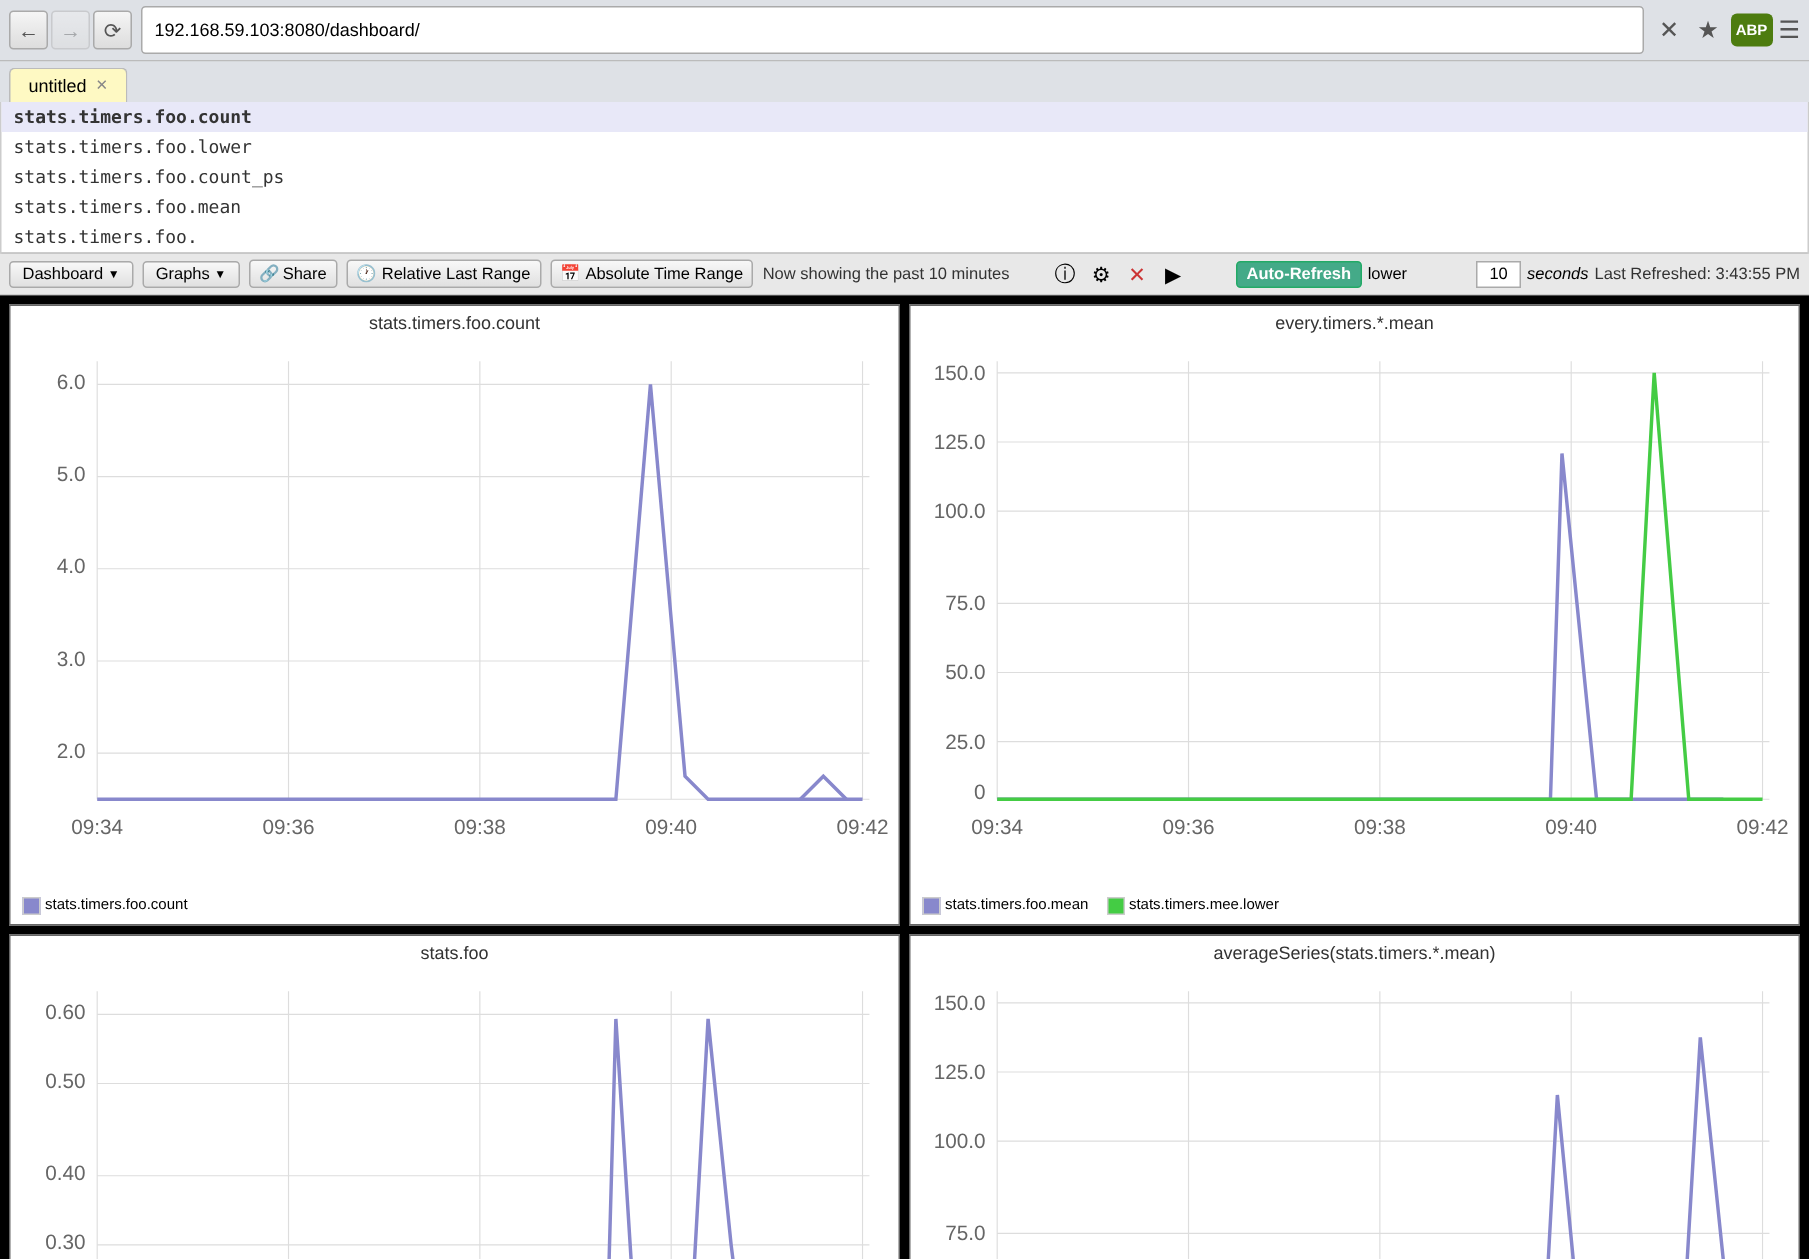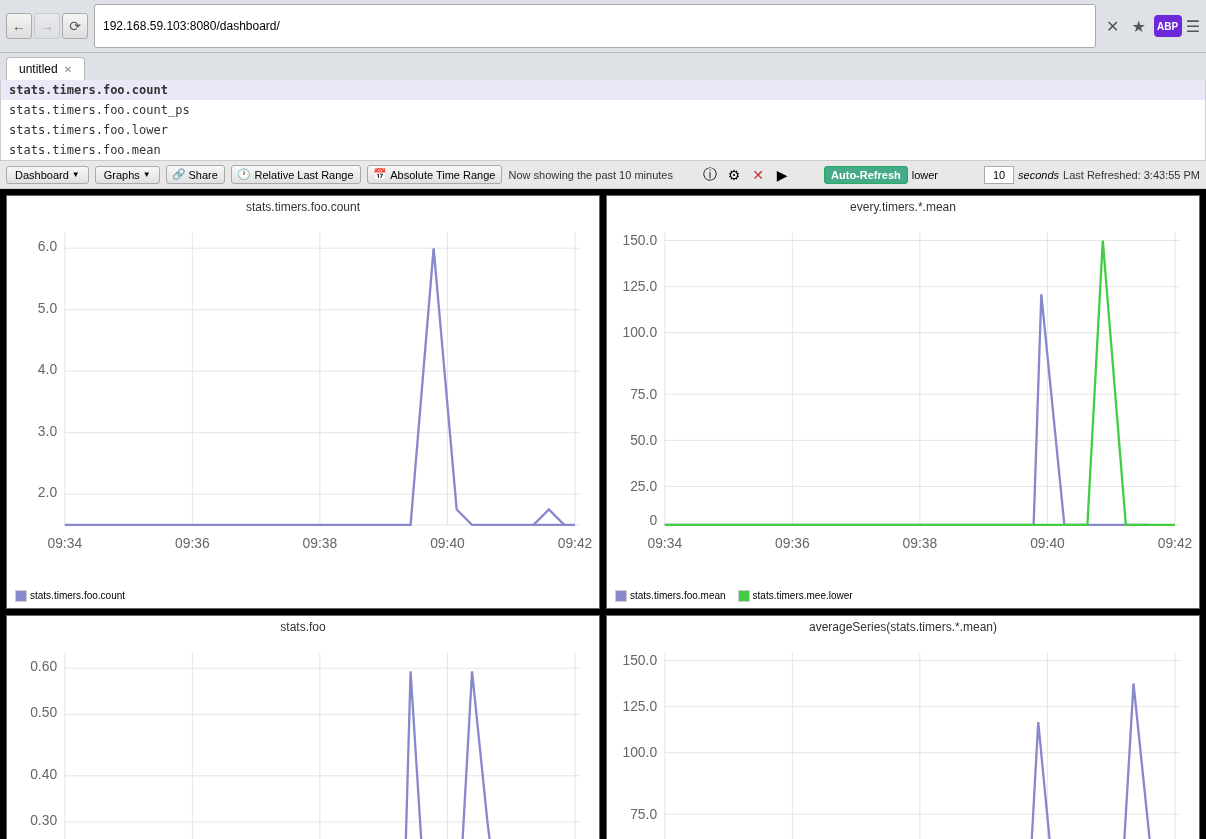--- a/index.html
+++ b/index.html
@@ -5,29 +5,29 @@
     * { margin: 0; padding: 0; box-sizing: border-box; }
     body { font-family: Arial, sans-serif; font-size: 12px; background: #000; }
 
     
     .browser-chrome { background: #dee1e6; }
     .browser-toolbar { display: flex; align-items: center; padding: 4px 6px; gap: 6px; background: #dee1e6; border-bottom: 1px solid #bbb; }
     .nav-buttons { display: flex; gap: 2px; }
     .nav-btn { width: 26px; height: 26px; border: 1px solid #aaa; border-radius: 3px; background: linear-gradient(#f5f5f5, #ddd); cursor: pointer; display: flex; align-items: center; justify-content: center; font-size: 14px; color: #555; }
     .nav-btn:disabled { opacity: 0.4; }
     .refresh-btn { width: 26px; height: 26px; border: 1px solid #aaa; border-radius: 3px; background: linear-gradient(#f5f5f5, #ddd); cursor: pointer; display: flex; align-items: center; justify-content: center; font-size: 14px; color: #555; }
-    .address-bar { flex: 1; height: 44px; border: 1px solid #aaa; border-radius: 3px; padding: 0 8px; font-size: 12px; background: #fff; }
+    .address-bar { flex: 1; height: 32px; border: 1px solid #aaa; border-radius: 3px; padding: 0 8px; font-size: 12px; background: #fff; }
     .browser-icons { display: flex; gap: 4px; align-items: center; }
     .browser-icon { width: 22px; height: 22px; display: flex; align-items: center; justify-content: center; font-size: 16px; color: #555; cursor: pointer; }
-    .abp-icon { width: 28px; height: 22px; background: #6d28d9; border-radius: 4px; display: flex; align-items: center; justify-content: center; color: white; font-size: 10px; font-weight: bold; }
+    .abp-icon { width: 28px; height: 22px; background: #4d7c0f; border-radius: 4px; display: flex; align-items: center; justify-content: center; color: white; font-size: 10px; font-weight: bold; }
     .menu-icon { font-size: 16px; color: #555; cursor: pointer; }
 
     
     .tab-bar { background: #dee1e6; padding: 4px 6px 0; display: flex; align-items: flex-end; }
-    .tab { background: #ffffff; border: 1px solid #bbb; border-bottom: none; border-radius: 4px 4px 0 0; padding: 4px 12px; font-size: 12px; display: flex; align-items: center; gap: 6px; }
+    .tab { background: #fef9c3; border: 1px solid #bbb; border-bottom: none; border-radius: 4px 4px 0 0; padding: 4px 12px; font-size: 12px; display: flex; align-items: center; gap: 6px; }
     .tab-close { color: #888; cursor: pointer; font-size: 10px; }
 
     
     .autocomplete-dropdown { background: #fff; border: 1px solid #ccc; border-top: none; width: 100%; }
     .autocomplete-item { padding: 3px 8px; cursor: pointer; font-size: 12px; font-family: monospace; color: #333; }
     .autocomplete-item:first-child { font-weight: bold; background: #e8e8f8; }
 
     
     .app-toolbar { background: #e8e8e8; border-bottom: 1px solid #ccc; display: flex; align-items: center; padding: 3px 6px; gap: 6px; height: 28px; }
     .toolbar-btn { background: linear-gradient(#f8f8f8, #e0e0e0); border: 1px solid #aaa; border-radius: 3px; padding: 2px 8px; font-size: 11px; cursor: pointer; display: flex; align-items: center; gap: 3px; }
@@ -82,23 +82,24 @@
     <div class="tab">
       <span>untitled</span>
       <span class="tab-close">✕</span>
     </div>
   </div>
 </div>
 
 <div class="browser-content">
   <div class="autocomplete-dropdown">
     <div class="autocomplete-item">stats.timers.foo.count</div>
+    <div class="autocomplete-item">stats.timers.foo.lower</div>
     <div class="autocomplete-item">stats.timers.foo.count_ps</div>
-    <div class="autocomplete-item">stats.timers.foo.lower</div>
     <div class="autocomplete-item">stats.timers.foo.mean</div>
+    <div class="autocomplete-item">stats.timers.foo.</div>
   </div>
 </div>
 
 <div class="app-toolbar">
   <button class="toolbar-btn">
     <span>Dashboard</span>
     <span class="caret">▼</span>
   </button>
   <button class="toolbar-btn">
     <span>Graphs</span>

